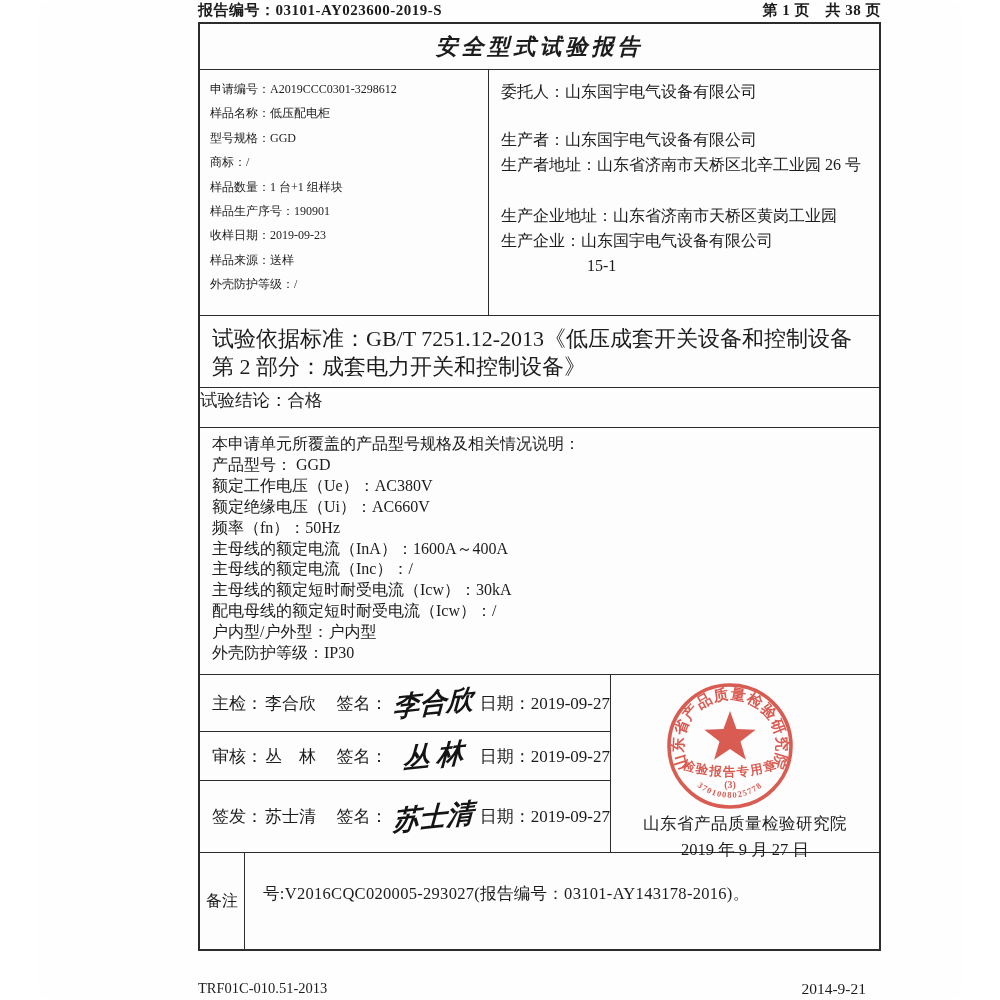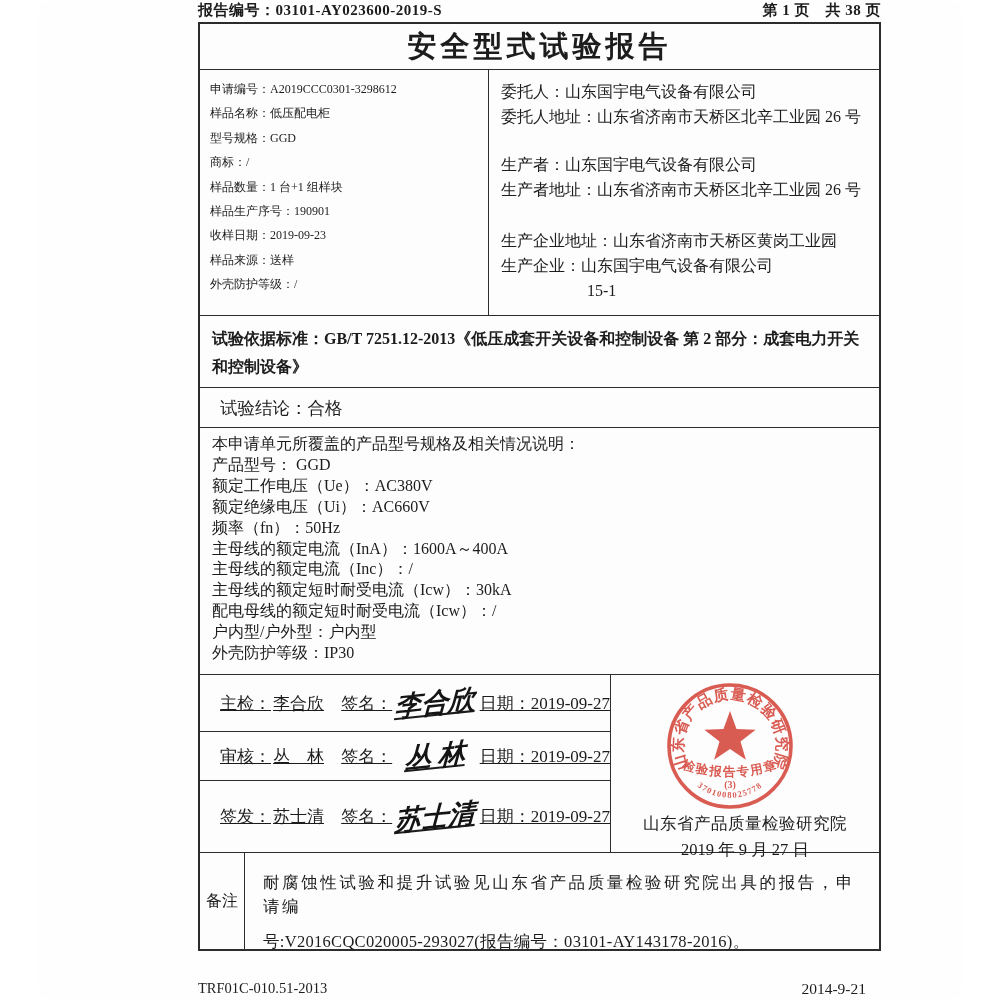--- a/index.html
+++ b/index.html
@@ -19,47 +19,47 @@
   }
   
   .doc {
     position:absolute; left:160px; top:22px; width:679px;
     border:2px solid #2c2c2c; background:#fdfdfd;
   }
   .row { border-bottom:1px solid #2c2c2c; box-sizing:border-box; }
   .row:last-child { border-bottom:none; }
 
   .title-row { height:46px; display:flex; align-items:center; justify-content:center; }
-  .title-row h1 { margin:16px; font-size:29px; font-weight:bold; letter-spacing:4px; }
+  .title-row h1 { margin:16px; font-size:22px; font-weight:bold; letter-spacing:4px;font-style:italic; }
 
   .info-row { height:246px; display:flex; }
   .info-left {
     width:289px; box-sizing:border-box; border-right:1px solid #2c2c2c;
     padding:7px 4px 0 10px; font-size:12px; white-space:nowrap;
   }
   .info-left .iline { line-height:24.4px; }
   .info-right { flex:1; padding:9px 4px 0 12px; font-size:16px; white-space:nowrap; box-sizing:border-box; }
   .info-right .iline { line-height:25px; }
   .grp1 { margin-bottom:23px; }
   .grp2 { margin-bottom:26px; }
   .addr2 { text-indent:86px; }
 
-  .standards-row { height:72px; padding:9px 12px 0 12px; font-size:16px; line-height:28px;font-weight:bold; }
+  .standards-row { height:72px; padding:9px 12px 0 12px; font-size:22px; line-height:28px; }
   .standards-row p { margin:0; }
 
-  .conclusion-row { height:40px; display:flex; align-items:center; padding-left:20px; font-size:17.5px; }
+  .conclusion-row { height:40px; display:flex; align-items:flex-start; padding-left:0; font-size:17.5px; }
 
   .specs-row { height:247px; padding:6px 12px 0 12px; font-size:16px; }
   .specs-row .sline { line-height:20.9px; white-space:nowrap; }
 
   .sig-row { height:178px; display:flex; }
   .sig-left { width:410px; box-sizing:border-box; display:flex; flex-direction:column; }
   .sig-line {
-    display:flex; align-items:center; padding-left:20px;
-    border-bottom:1px solid #2c2c2c; font-size:17px; white-space:nowrap;text-decoration:underline;
+    display:flex; align-items:center; padding-left:12px;
+    border-bottom:1px solid #2c2c2c; font-size:17px; white-space:nowrap;
   }
   .sig-line.r1 { height:56px; }
   .sig-line.r2 { height:48px; }
   .sig-line.r3 { flex:1; border-bottom:none; }
   .sig-role { display:inline-block; }
   .sig-name { display:inline-block; width:80px; margin-left:2px; }
   .sig-label { display:inline-block; margin-left:6px; }
   .hand {
     display:inline-block; width:110px; text-align:center;
     font-style:italic; font-weight:bold; font-size:27px;
@@ -111,21 +111,20 @@
         <div class="iline">商标：/</div>
         <div class="iline">样品数量：1 台+1 组样块</div>
         <div class="iline">样品生产序号：190901</div>
         <div class="iline">收样日期：2019-09-23</div>
         <div class="iline">样品来源：送样</div>
         <div class="iline">外壳防护等级：/</div>
       </div>
       <div class="info-right">
         <div class="grp1">
           <div class="iline">委托人：山东国宇电气设备有限公司</div>
-          <div class="iline">委托人地址：山东省济南市天桥区北辛工业园 26 号</div>
         </div>
         <div class="grp2">
           <div class="iline">生产者：山东国宇电气设备有限公司</div>
           <div class="iline">生产者地址：山东省济南市天桥区北辛工业园 26 号</div>
         </div>
         <div class="grp3">
           <div class="iline">生产企业地址：山东省济南市天桥区黄岗工业园</div>
           <div class="iline">生产企业：山东国宇电气设备有限公司</div>
           <div class="iline addr2">15-1</div>
         </div>
@@ -199,21 +198,20 @@
           </g>
         </svg>
         <div class="stamp-org-line">山东省产品质量检验研究院</div>
         <div class="stamp-date-line">2019 年 9 月 27 日</div>
       </div>
     </div>
 
     <div class="row remarks-row">
       <div class="remarks-label">备注</div>
       <div class="remarks-content">
-        <div class="rl1">耐腐蚀性试验和提升试验见山东省产品质量检验研究院出具的报告，申请编</div>
         <div class="rl2">号:V2016CQC020005-293027(报告编号：03101-AY143178-2016)。</div>
       </div>
     </div>
 
   </div>
 
   <div class="page-footer">
     <span class="footer-code">TRF01C-010.51-2013</span>
     <span class="footer-date">2014-9-21</span>
   </div>

